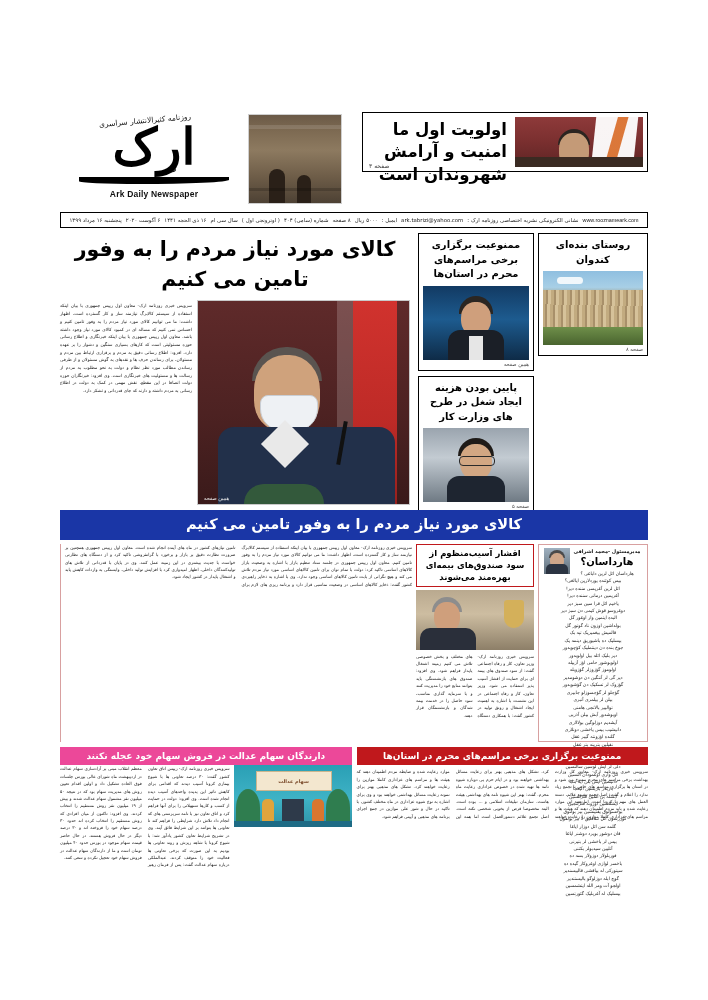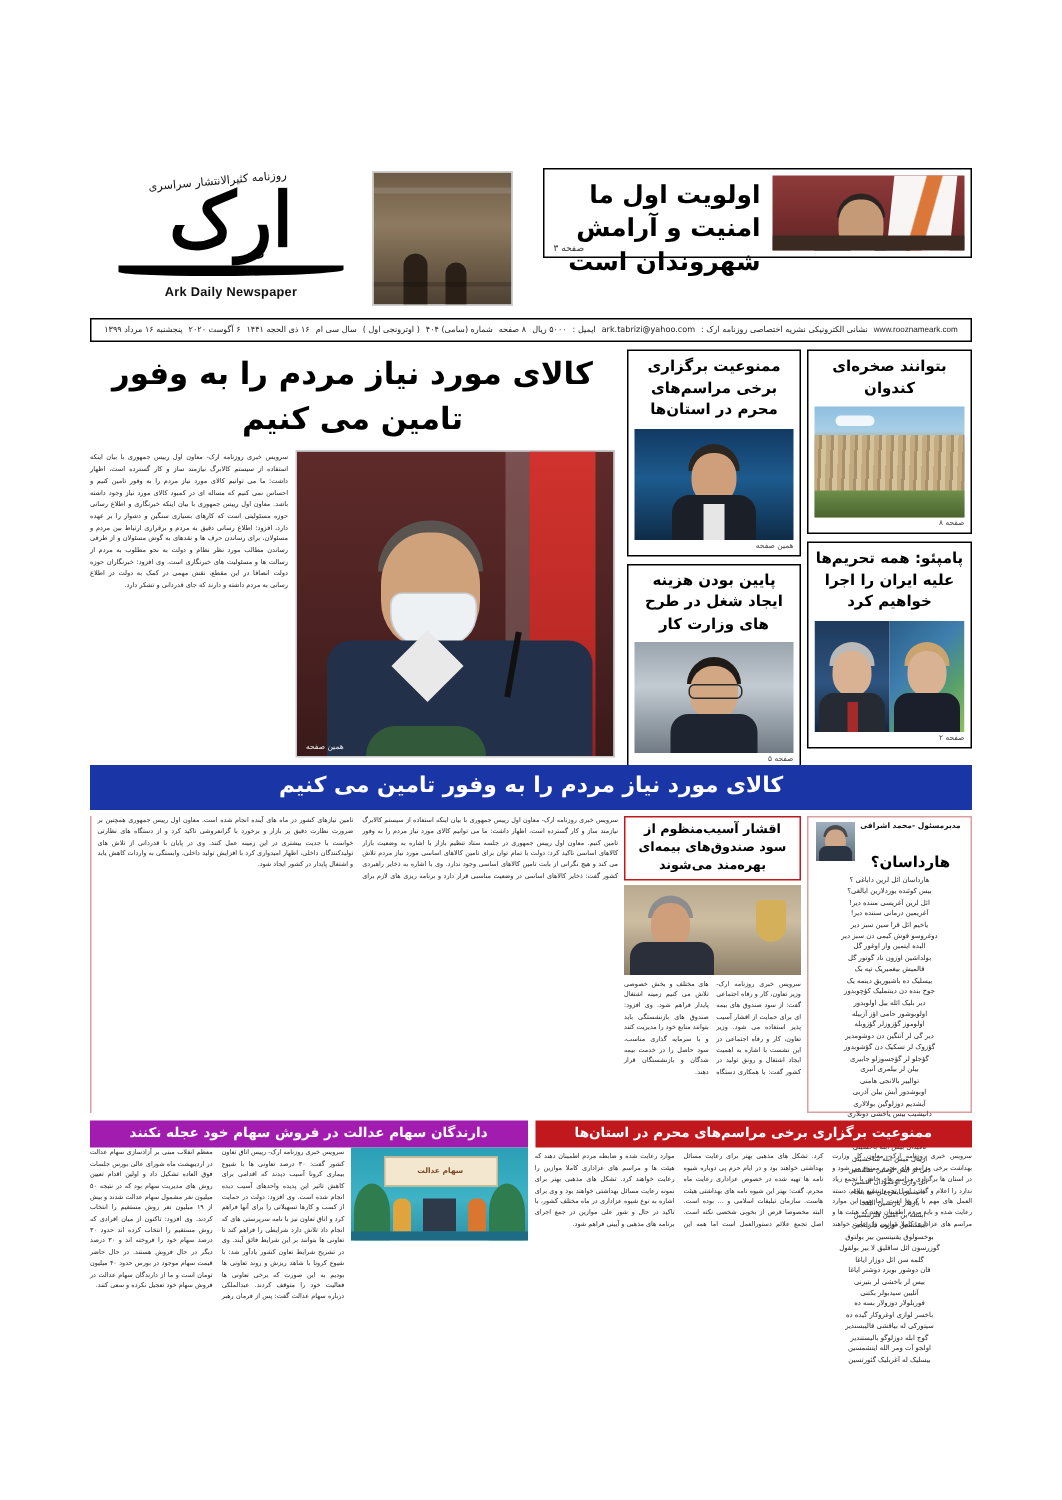--- a/index.html
+++ b/index.html
@@ -132,29 +132,29 @@
   .mid-left .lthumb .cup{position:absolute;right:10px;top:10px;width:20px;height:28px;background:#d4b05a;border-radius:4px 4px 12px 12px;}
   .mid-left .lbody{font-size:4.3px;line-height:1.72;text-align:justify;margin-top:3px;color:#1b1b1b;columns:2;column-gap:5px;}
 
   .poem-col{width:110px;flex:0 0 110px;border:1px solid #d8a0a0;box-sizing:border-box;padding:3px;}
   .poem-author{font-size:5px;text-align:center;color:#111;font-weight:bold;}
   .poem-portrait{width:26px;height:26px;float:left;margin:0 0 2px 2px;position:relative;overflow:hidden;
      background:linear-gradient(180deg,#9fb0bf,#5e6d79);}
   .poem-portrait .f{position:absolute;left:6px;top:5px;width:14px;height:16px;border-radius:46%;background:#cfa78a;}
   .poem-portrait .h{position:absolute;left:5px;top:2px;width:16px;height:8px;border-radius:8px 8px 0 0;background:#4a4a4a;}
   .poem-portrait .t{position:absolute;left:2px;bottom:0;width:22px;height:10px;background:#2b3442;border-radius:5px 5px 0 0;}
-  .poem-title{font-size:10px;font-weight:bold;text-align:center;margin:16px 0 3px;color:#000;}
+  .poem-title{font-size:10px;font-weight:bold;text-align:center;margin:2px 0 3px;color:#000;}
   .poem-lines{font-size:4.6px;line-height:1.62;text-align:center;color:#1b1b1b;}
   .poem-lines div{white-space:nowrap;overflow:hidden;}
 
   
   .bottom{display:flex;flex-direction:row-reverse;margin-top:5px;gap:5px;}
   .bot-col{flex:1;}
   .bot-head{color:#fff;font-size:9px;font-weight:bold;text-align:center;padding:3px 4px;line-height:1.4;}
-  .bot-head.green{background:#a21caf;}
+  .bot-head.green{background:#ec4899;}
   .bot-head.red{background:#c0181c;}
   .bot-body{font-size:4.3px;line-height:1.72;text-align:justify;color:#1b1b1b;margin-top:3px;columns:2;column-gap:6px;height:150px;}
   .bot-body.c3{columns:3;}
   .bot-illus{width:100%;height:62px;margin:0 0 3px;position:relative;overflow:hidden;
      background:linear-gradient(180deg,#2a9fb5 0%,#3fb3c6 55%,#2e92a6 100%);}
   .bot-illus .panel{position:absolute;left:50%;top:6px;width:74px;height:18px;margin-left:-37px;background:#f3e7cf;border:1px solid #cbb68e;}
   .bot-illus .panel span{display:block;font-size:5px;text-align:center;line-height:18px;color:#7a4a2a;font-weight:bold;}
   .bot-illus .booth{position:absolute;left:50%;bottom:6px;width:22px;height:22px;margin-left:-11px;background:#2e3a4a;}
   .bot-illus .p1,.bot-illus .p2{position:absolute;bottom:6px;width:12px;height:22px;background:#e0a43c;border-radius:5px 5px 0 0;}
   .bot-illus .p1{left:28px;} .bot-illus .p2{right:28px;background:#d9762f;}
@@ -259,44 +259,27 @@
             <div class="face"></div>
             <div class="glasses"></div>
             <div class="torso"></div>
           </div>
           <div class="pg">صفحه ۵</div>
         </div>
       </div>
 
       <div class="hero-left">
         <div class="teaser">
-          <h3>بتوانند صخره‌ای کندوان</h3>
+          <h3>روستای بنده‌ای کندوان</h3>
           <div class="thumb th-kandovan">
             <div class="sky-cloud"></div>
             <div class="hill"></div>
             <div class="trees"></div>
           </div>
           <div class="pg">صفحه ۸</div>
-        </div>
-        <div class="teaser">
-          <h3>پامپئو: همه تحریم‌ها علیه ایران را اجرا خواهیم کرد</h3>
-          <div class="thumb th-pompeo">
-            <div class="half l">
-              <div class="hair"></div>
-              <div class="face"></div>
-              <div class="torso"></div>
-            </div>
-            <div class="half r">
-              <div class="hair"></div>
-              <div class="face"></div>
-              <div class="torso"></div>
-              <div class="tie"></div>
-            </div>
-          </div>
-          <div class="pg">صفحه ۲</div>
         </div>
       </div>
     </div>
 
     <div class="bandrow">
       <div class="blue-band">کالای مورد نیاز مردم را به وفور تامین می کنیم</div>
     </div>
 
     <div class="mid">
 

